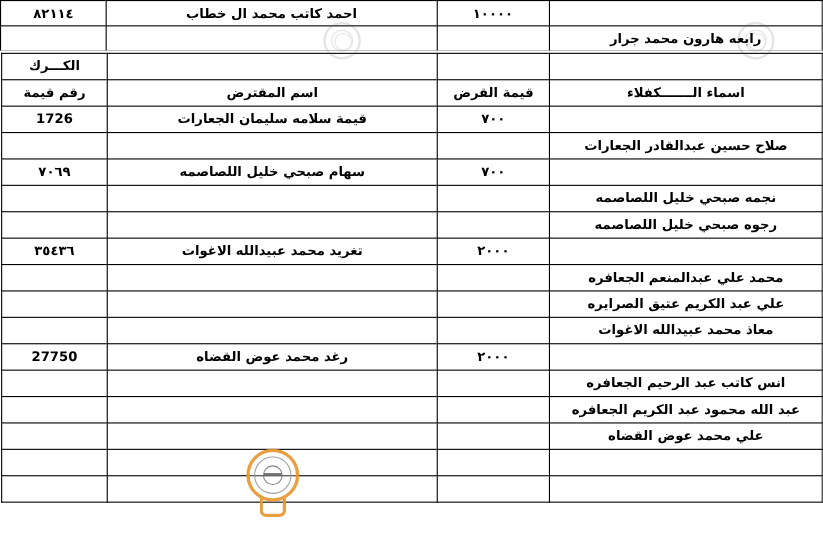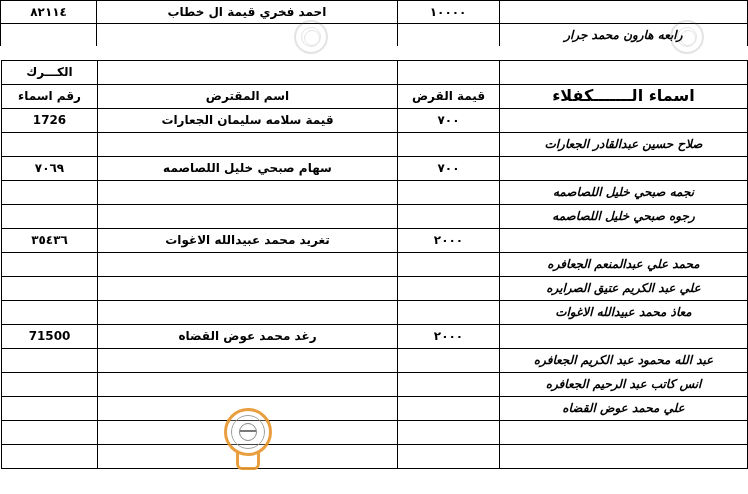--- a/index.html
+++ b/index.html
@@ -49,52 +49,51 @@
     position: absolute;
     top: 0px;
     right: 0px;
     width: 748px;
   }
   #top-table td { height: 23px; }
 
   
   #main-table {
     position: absolute;
-    top: 60px;
+    top: 48px;
     right: 0px;
     width: 596px;
   }
   #main-table td { height: 24px; }
 
   .title-row td {
     font-size: 15px;
     font-weight: bold;
     height: 26px;
     letter-spacing: 0.5px;
   }
   .header-row td {
     font-size: 13px;
     font-weight: bold;
     height: 26px;
   }
   .header-row td.names-head {
-    font-size: 16px;
+    font-size: 12px;
   }
 
   .col-names   { width: 248px; }
   .col-amount  { width: 102px; }
   .col-borrow  { width: 300px; }
   .col-loanno  { width: 96px; }
 
   
   td.name-cell {
     text-align: center;
     font-size: 12.5px;
     font-weight: bold;
-    font-style: italic;
   }
 
   
   .spacer {
     position: absolute;
     top: 46px;
     right: 0;
     width: 748px;
     height: 16px;
     background: #ffffff;
@@ -207,21 +206,21 @@
     <colgroup>
       <col class="col-names">
         <col class="col-amount">
         <col class="col-borrow">
         <col class="col-loanno">
     </colgroup>
     <tbody>
       <tr>
         <td class="name-cell"></td>
         <td>١٠٠٠٠</td>
-        <td>احمد فخري قيمة ال خطاب</td>
+        <td>احمد كاتب محمد ال خطاب</td>
         <td>٨٢١١٤</td>
       </tr>
       <tr>
         <td class="name-cell">رابعه هارون محمد جرار</td>
         <td class="blank"></td>
         <td class="blank"></td>
         <td class="blank"></td>
       </tr>
     </tbody>
   </table>
@@ -241,21 +240,21 @@
         <td class="blank"></td>
         <td class="blank"></td>
         <td class="blank"></td>
         <td>الكـــرك</td>
       </tr>
 
       <tr class="header-row">
         <td class="names-head">اسماء الـــــــكفلاء</td>
         <td>قيمة القرض</td>
         <td>اسم المقترض</td>
-        <td>رقم اسماء</td>
+        <td>رقم قيمة</td>
       </tr>
 
       <tr>
         <td class="name-cell"></td>
         <td>٧٠٠</td>
         <td>قيمة سلامه سليمان الجعارات</td>
         <td>1726</td>
       </tr>
       <tr>
         <td class="name-cell">صلاح حسين عبدالقادر الجعارات</td>
@@ -302,30 +301,30 @@
       <tr>
         <td class="name-cell">معاذ محمد عبيدالله الاغوات</td>
         <td></td>
         <td></td>
         <td></td>
       </tr>
       <tr>
         <td class="name-cell"></td>
         <td>٢٠٠٠</td>
         <td>رغد محمد عوض القضاه</td>
-        <td>71500</td>
+        <td>27750</td>
+      </tr>
+      <tr>
+        <td class="name-cell">انس كاتب عبد الرحيم الجعافره</td>
+        <td></td>
+        <td></td>
+        <td></td>
       </tr>
       <tr>
         <td class="name-cell">عبد الله محمود عبد الكريم الجعافره</td>
-        <td></td>
-        <td></td>
-        <td></td>
-      </tr>
-      <tr>
-        <td class="name-cell">انس كاتب عبد الرحيم الجعافره</td>
         <td></td>
         <td></td>
         <td></td>
       </tr>
       <tr>
         <td class="name-cell">علي محمد عوض القضاه</td>
         <td></td>
         <td></td>
         <td></td>
       </tr>

